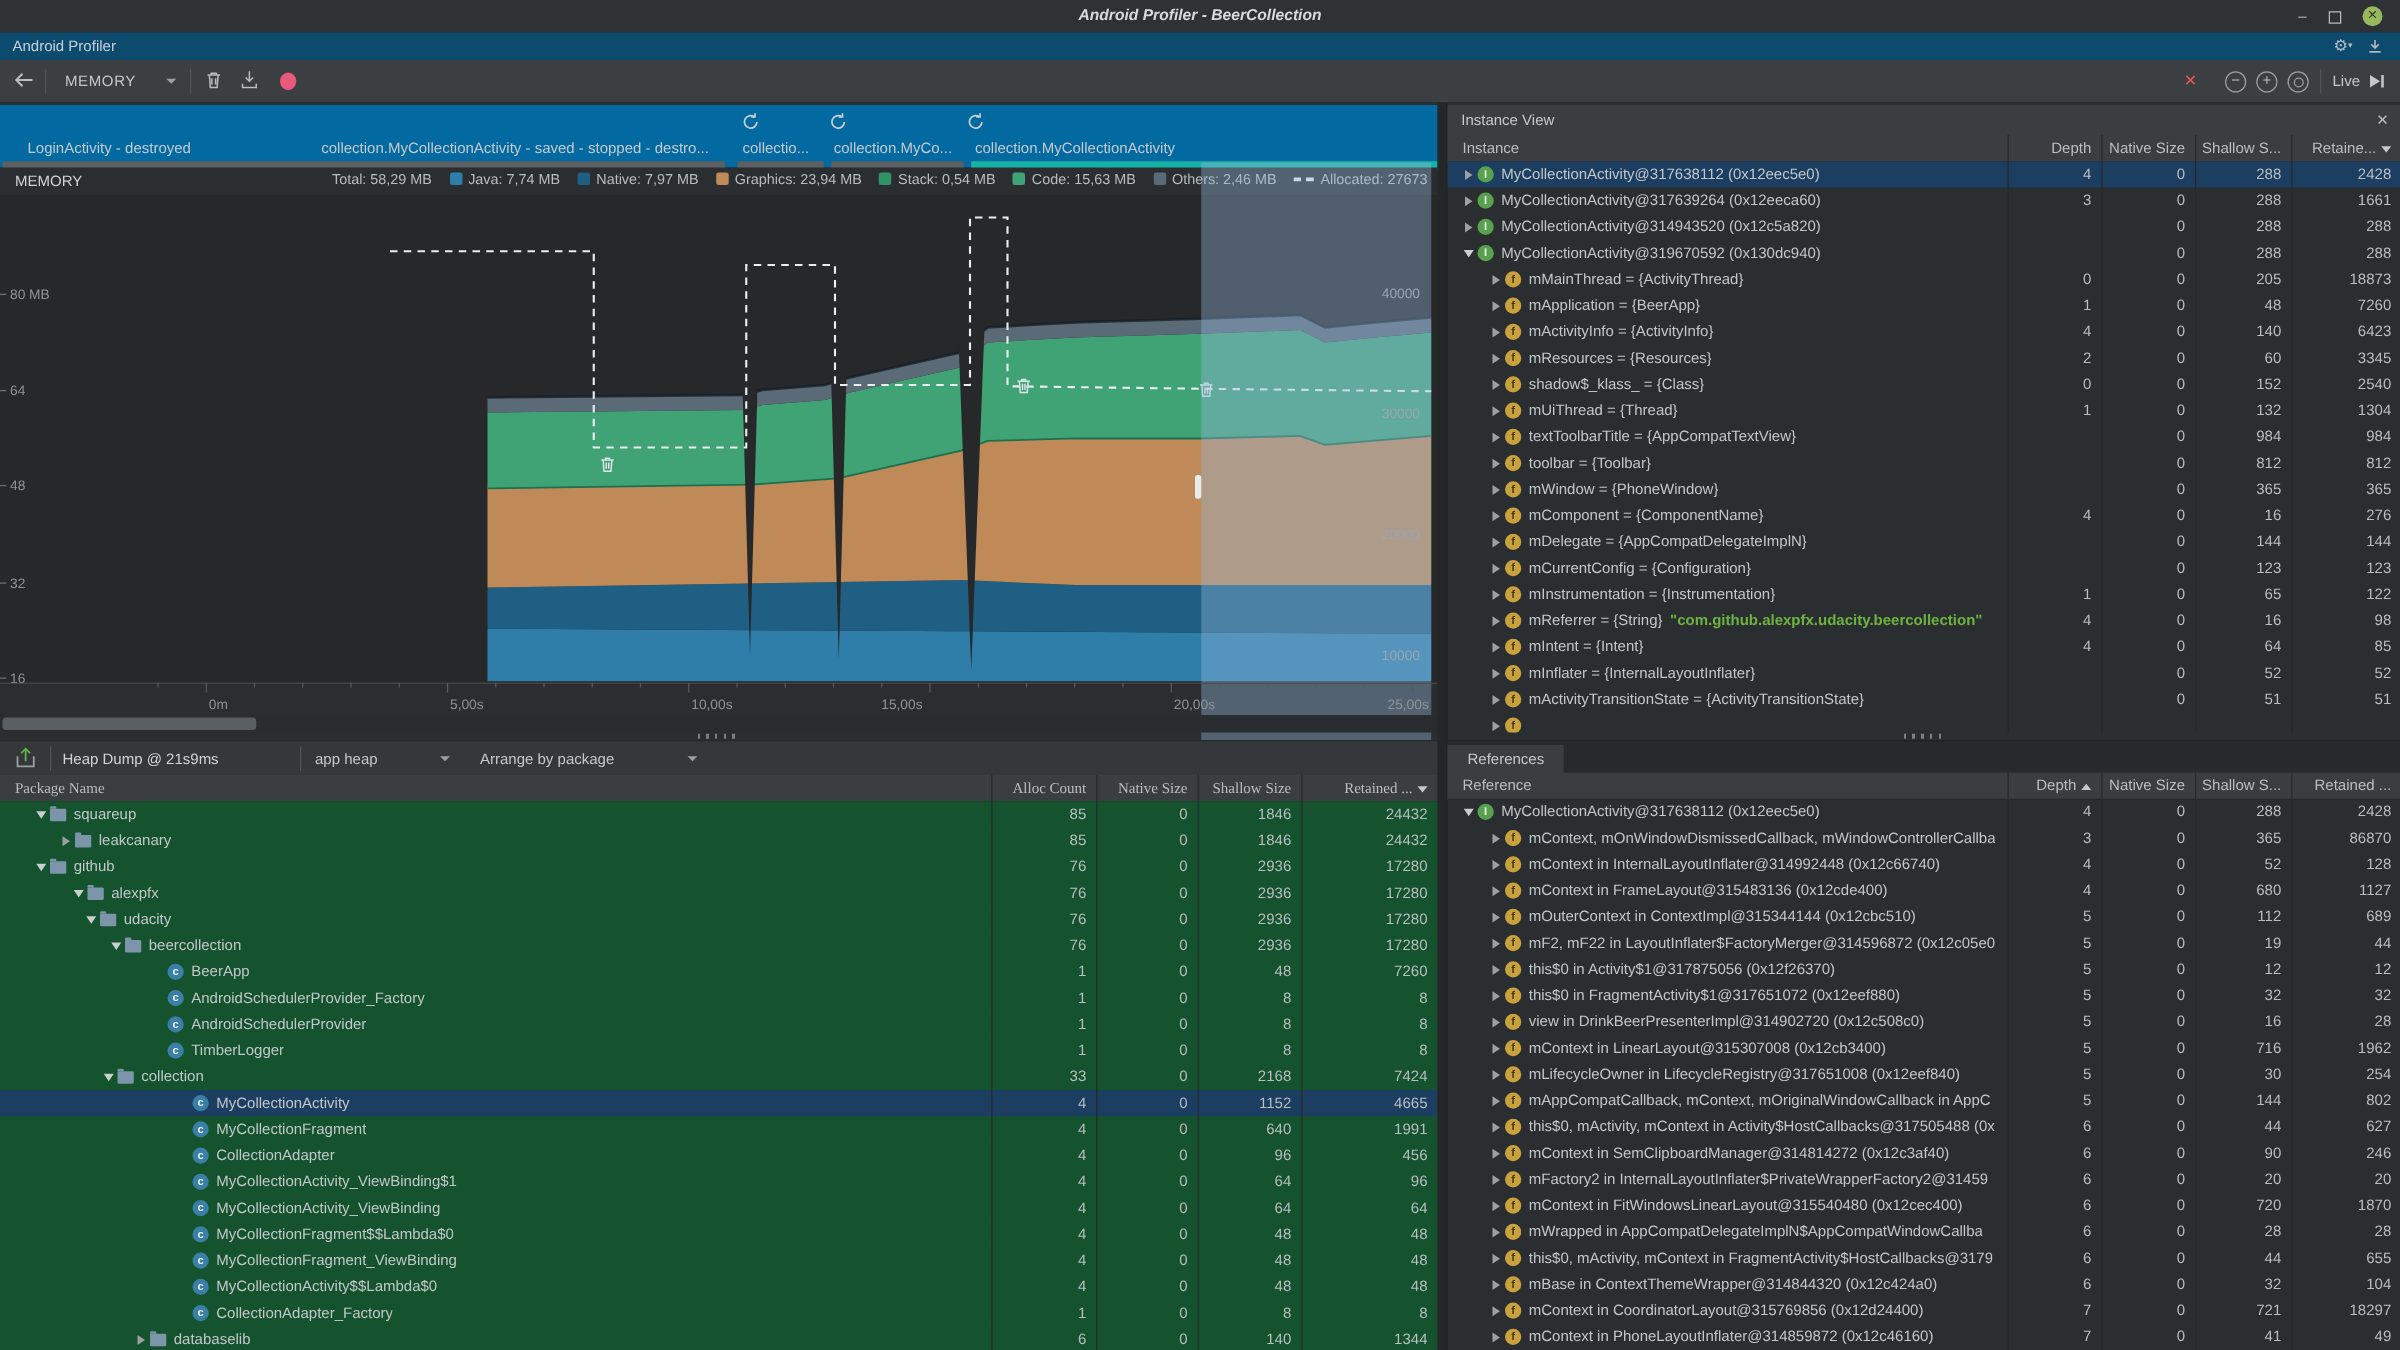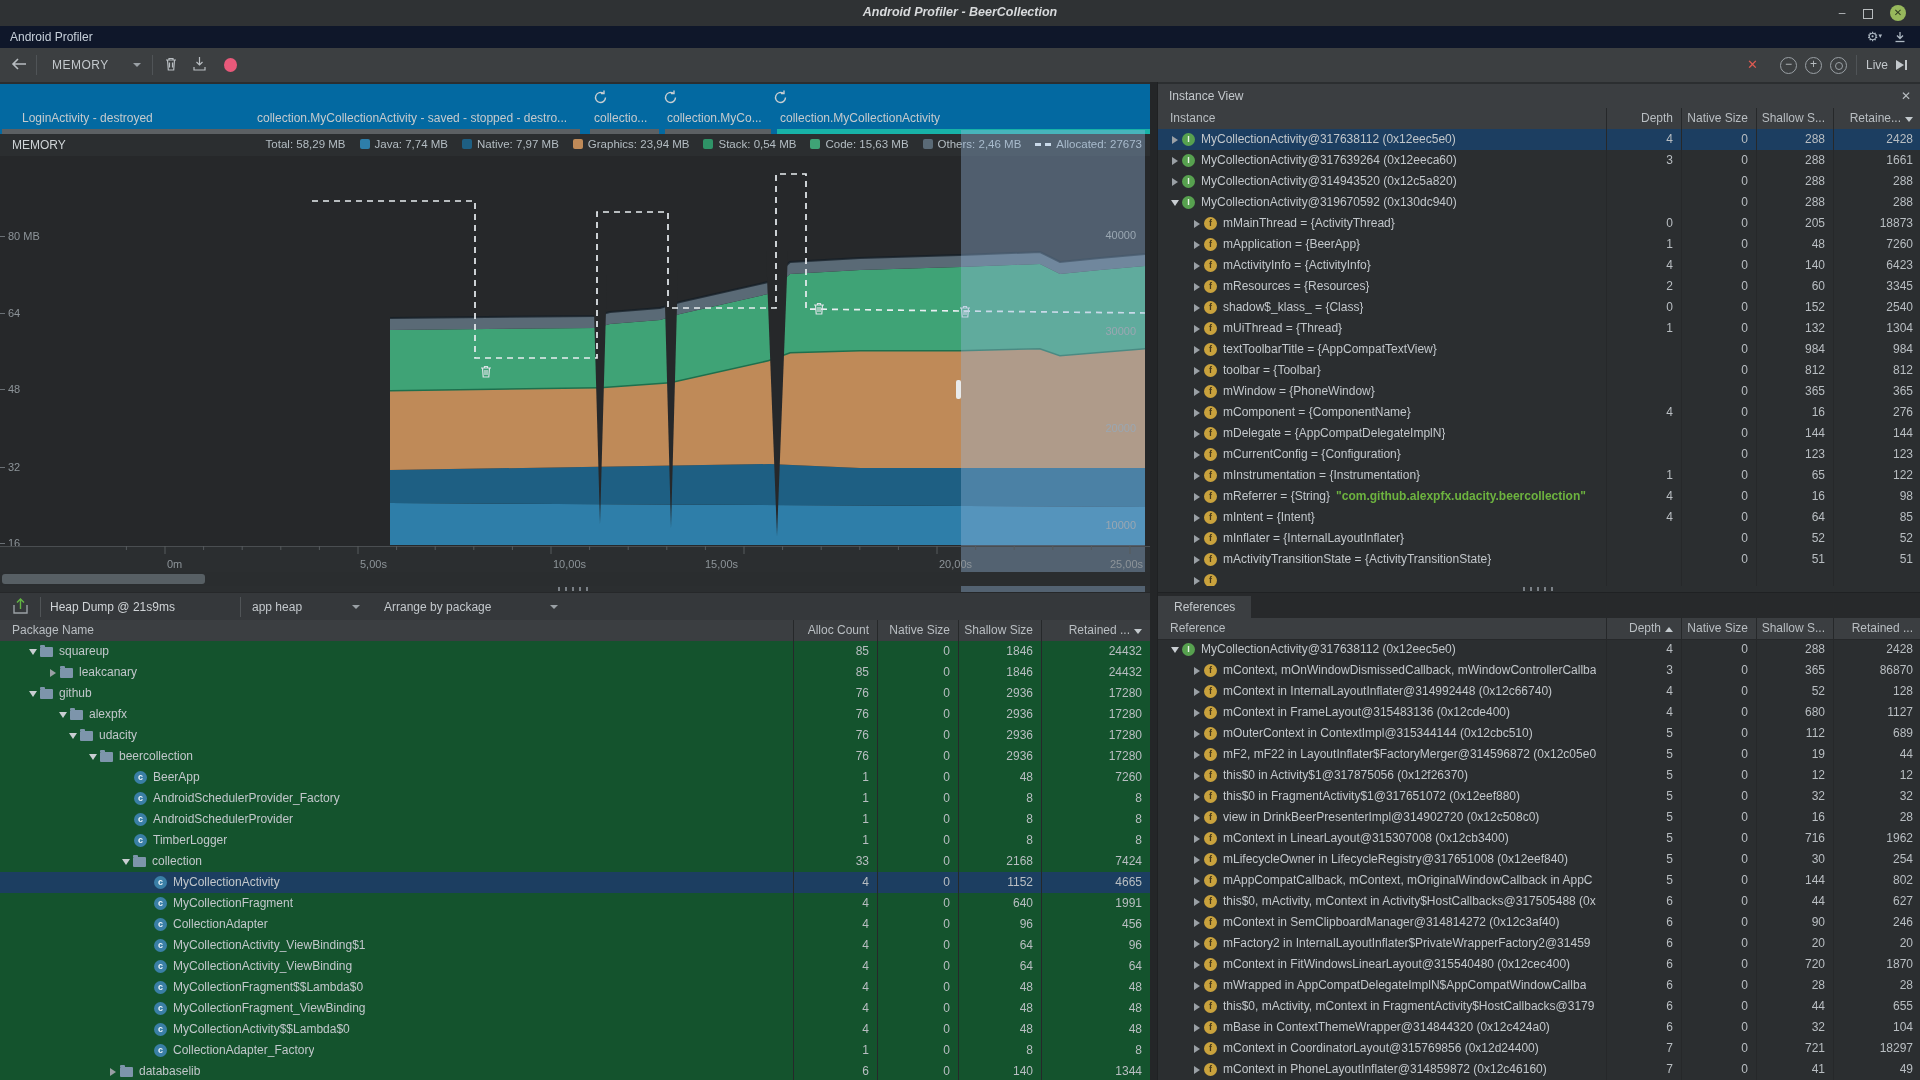--- a/index.html
+++ b/index.html
@@ -9,21 +9,21 @@
 
   
   #titlebar{left:0;top:0;width:1920px;height:26px;background:#2f3234;border-bottom:1px solid #232527;}
   #title-text{left:0;right:0;top:5px;text-align:center;font-weight:bold;color:#d8dadc;font-size:12.5px;font-style:italic;}
   .winbtn{top:5px;width:16px;height:16px;line-height:16px;text-align:center;color:#b8bcbe;}
   #btn-min{right:70px;}
   #btn-restore{right:44px;}
   #btn-restore i{display:block;margin:4px auto 0;width:8px;height:8px;border:1px solid #b8bcbe;}
   #btn-close{right:14px;background:#97b85c;border-radius:50%;color:#2f3b22;font-size:10px;font-weight:bold;}
 
-  #toolheader{left:0;top:26px;width:1920px;height:22px;background:#0f172a;border-bottom:1px solid #26282a;}
+  #toolheader{left:0;top:26px;width:1920px;height:22px;background:#0c4a6e;border-bottom:1px solid #26282a;}
   #toolheader .t{left:10px;top:4px;color:#c7d0da;}
   #gear{right:38px;top:3px;color:#aeb9c4;font-size:13px;}
   #gear .dd{font-size:7px;vertical-align:3px;color:#aeb9c4;}
   #hide-ico{right:14px;top:5px;}
 
   #toolbar{left:0;top:48px;width:1920px;height:34px;background:#3c3f41;border-bottom:1px solid #232527;}
   .sep{top:7px;width:1px;height:20px;background:#50545(7);background:#505457;}
   #back-arrow{left:10px;top:8px;}
   #mem-label{left:52px;top:10px;color:#c3c8cc;letter-spacing:.5px;}
   .dd-tri{width:0;height:0;border-left:4px solid transparent;border-right:4px solid transparent;border-top:4px solid #9aa0a5;display:inline-block;}
@@ -111,21 +111,21 @@
   .ic{width:13px;height:13px;border-radius:50%;flex:none;margin-right:6px;font-size:9px;font-weight:bold;
       display:inline-flex;align-items:center;justify-content:center;}
   .ic-cls{background:#3a7fa6;color:#eef5f9;}
   .ic-inst{background:#57a14f;color:#eaf3e8;}
   .ic-field{background:#c9a23d;color:#46391a;}
   .ic-pkg{width:13px;height:10px;border-radius:1px;background:#7d95ab;position:relative;margin-right:6px;flex:none;}
   .ic-pkg::before{content:"";position:absolute;left:0;top:-2px;width:5px;height:2px;background:#7d95ab;border-radius:1px 1px 0 0;}
   .lbl{overflow:hidden;white-space:nowrap;}
   .extra{color:#6db33f;margin-left:6px;font-weight:bold;overflow:hidden;white-space:nowrap;}
 
-  #pkg-header{left:0;top:538px;width:1150px;}
+  #pkg-header{left:0;top:538px;width:1150px;font-family:Liberation Serif, serif;}
   #pkg-rows{left:0;top:559px;width:1150px;height:439px;overflow:hidden;background:#14532d;}
 
   
   #iv-titlebar{left:0;top:2px;width:763px;height:24px;background:#3b3e41;border-bottom:1px solid #26282a;}
   #iv-title{left:11px;top:5px;color:#c3c8cc;}
   #iv-close{right:10px;top:5px;color:#b9bec2;}
   #iv-header{left:0;top:26px;width:763px;}
   #iv-rows{left:0;top:47px;width:763px;height:457px;overflow:hidden;}
   #refs-strip{left:0;top:510px;width:763px;height:26px;background:#27292b;border-top:1px solid #1f2123;}
   #refs-tab{left:0px;top:3px;height:23px;line-height:23px;padding:0 16px;background:#3b3e41;color:#c3c8cc;}
@@ -472,21 +472,21 @@
             <span class="exp none"></span>
             <span class="ic ic-cls">c</span>
             <span class="lbl">TimberLogger</span>
           </div>
           <div class="cell num w-a">1</div>
           <div class="cell num w-n">0</div>
           <div class="cell num w-s">8</div>
           <div class="cell num w-r">8</div>
         </div>
         <div class="trow">
-          <div class="cell name" style="padding-left: 119px;">
+          <div class="cell name" style="padding-left: 80px;">
             <span class="exp open"></span>
             <span class="ic-pkg"></span>
             <span class="lbl">collection</span>
           </div>
           <div class="cell num w-a">33</div>
           <div class="cell num w-n">0</div>
           <div class="cell num w-s">2168</div>
           <div class="cell num w-r">7424</div>
         </div>
         <div class="trow sel">

